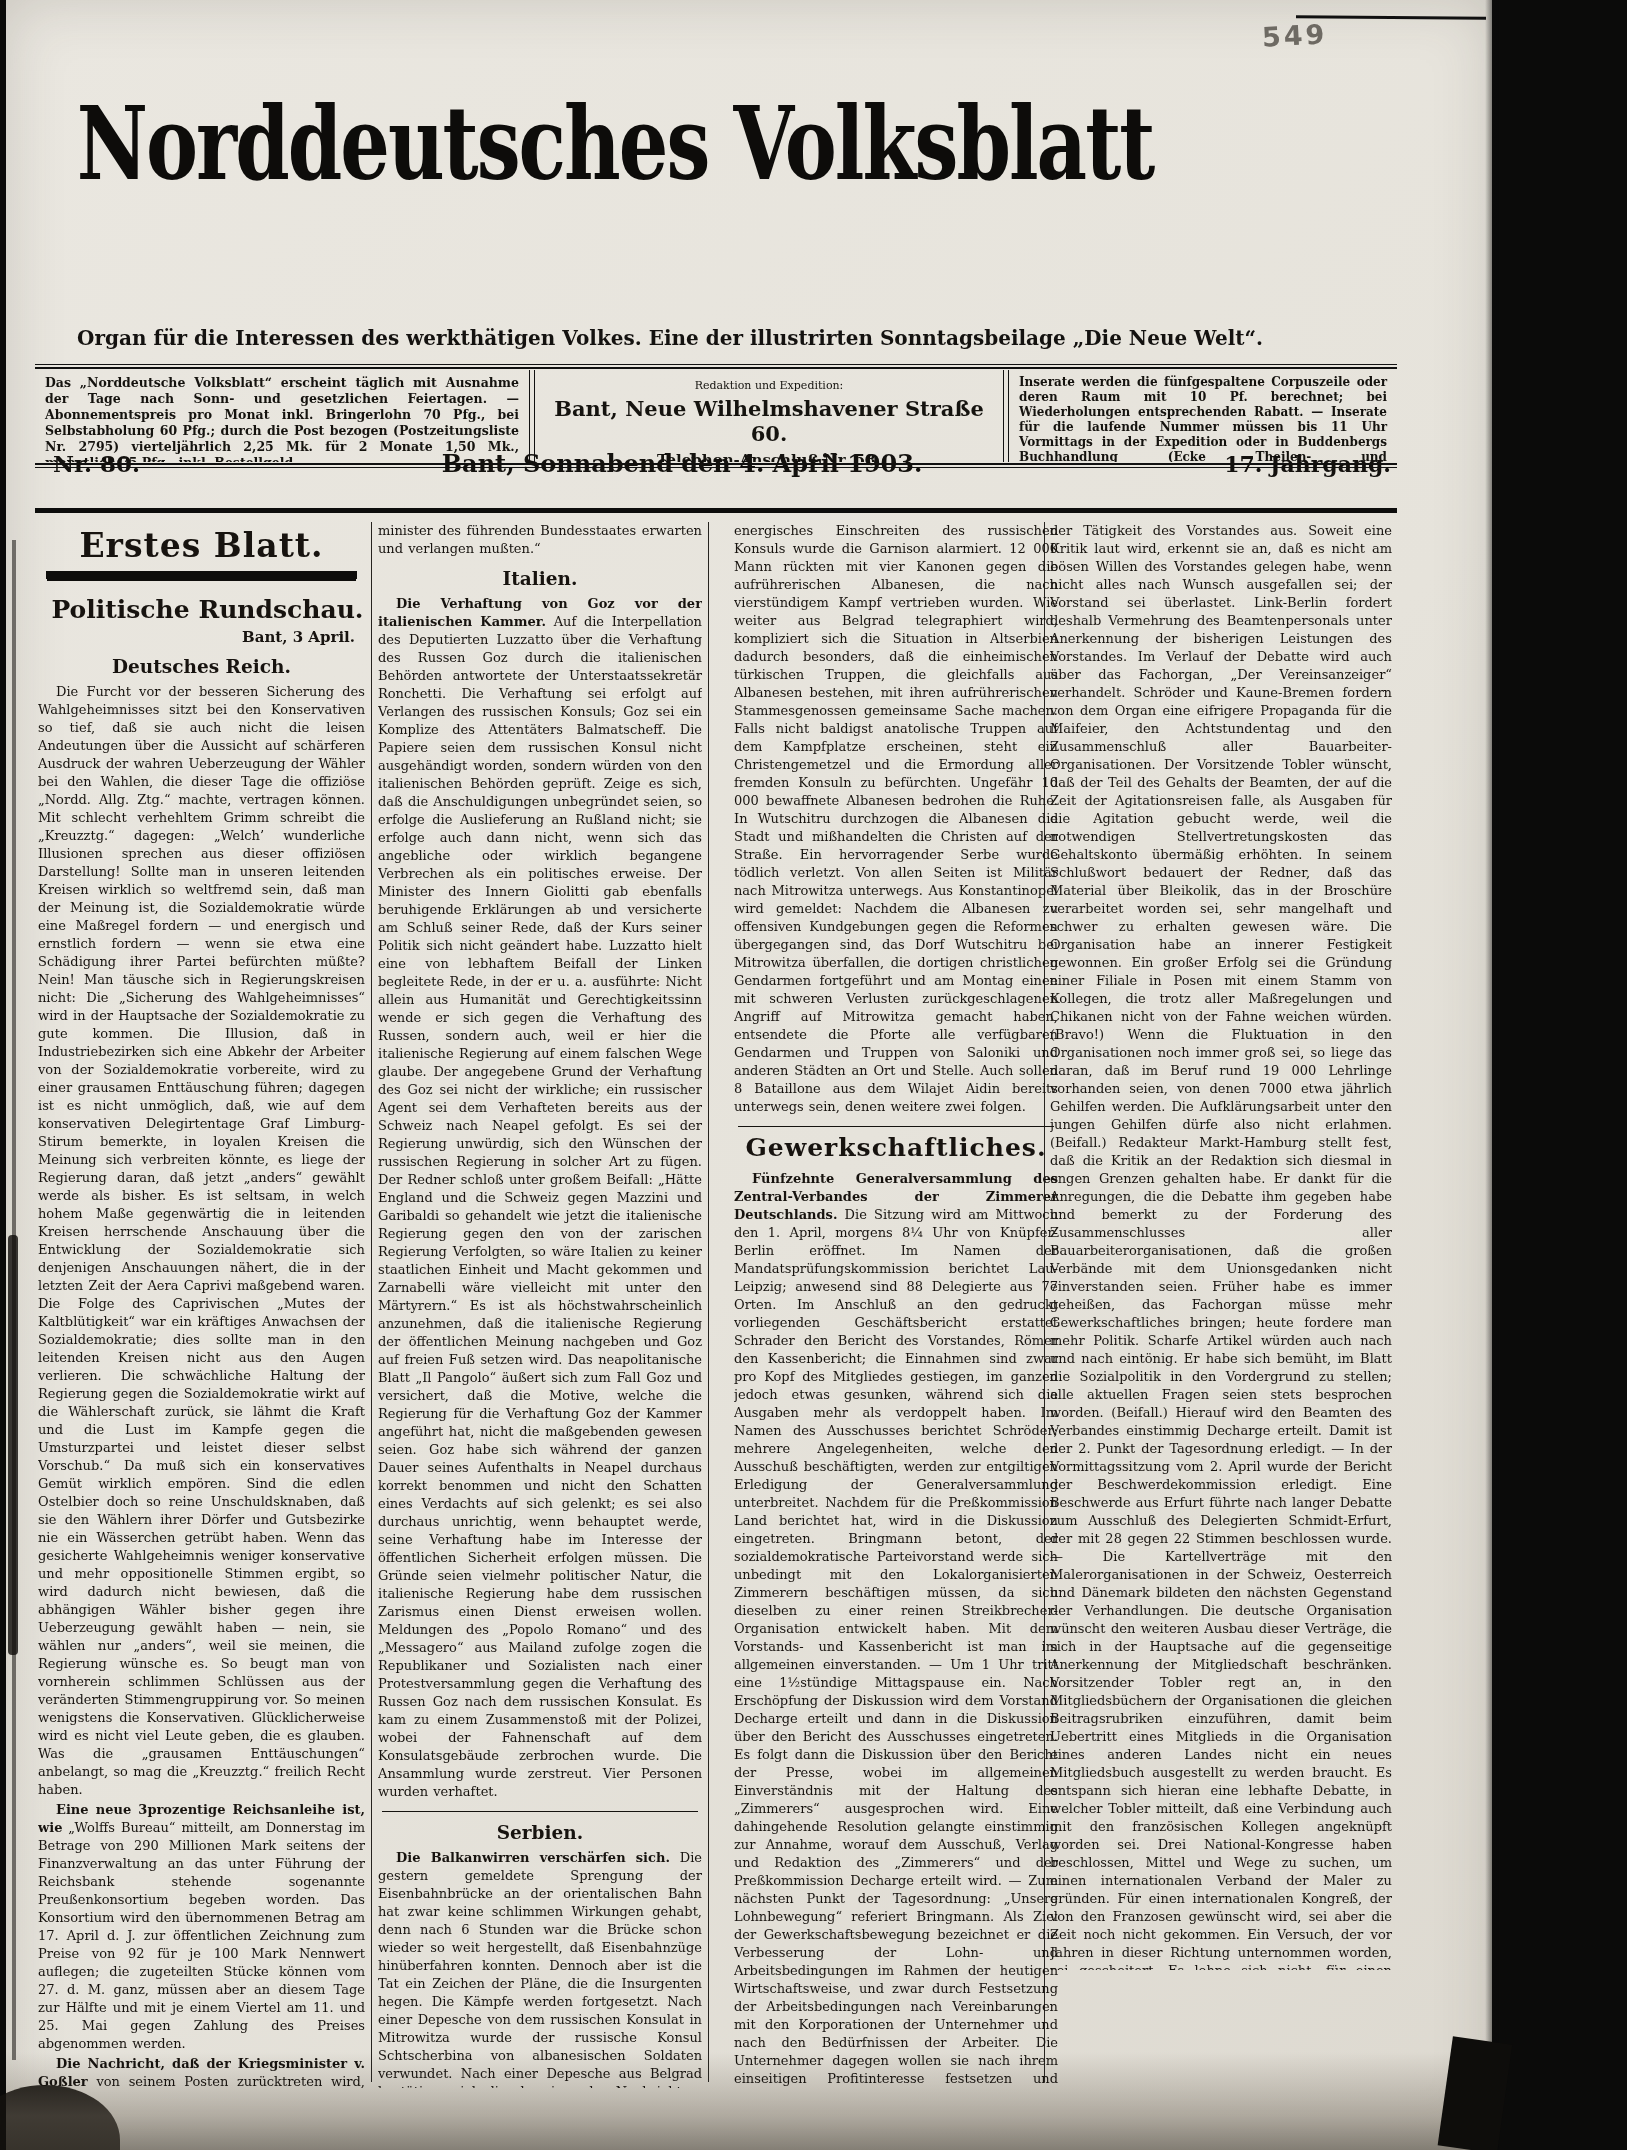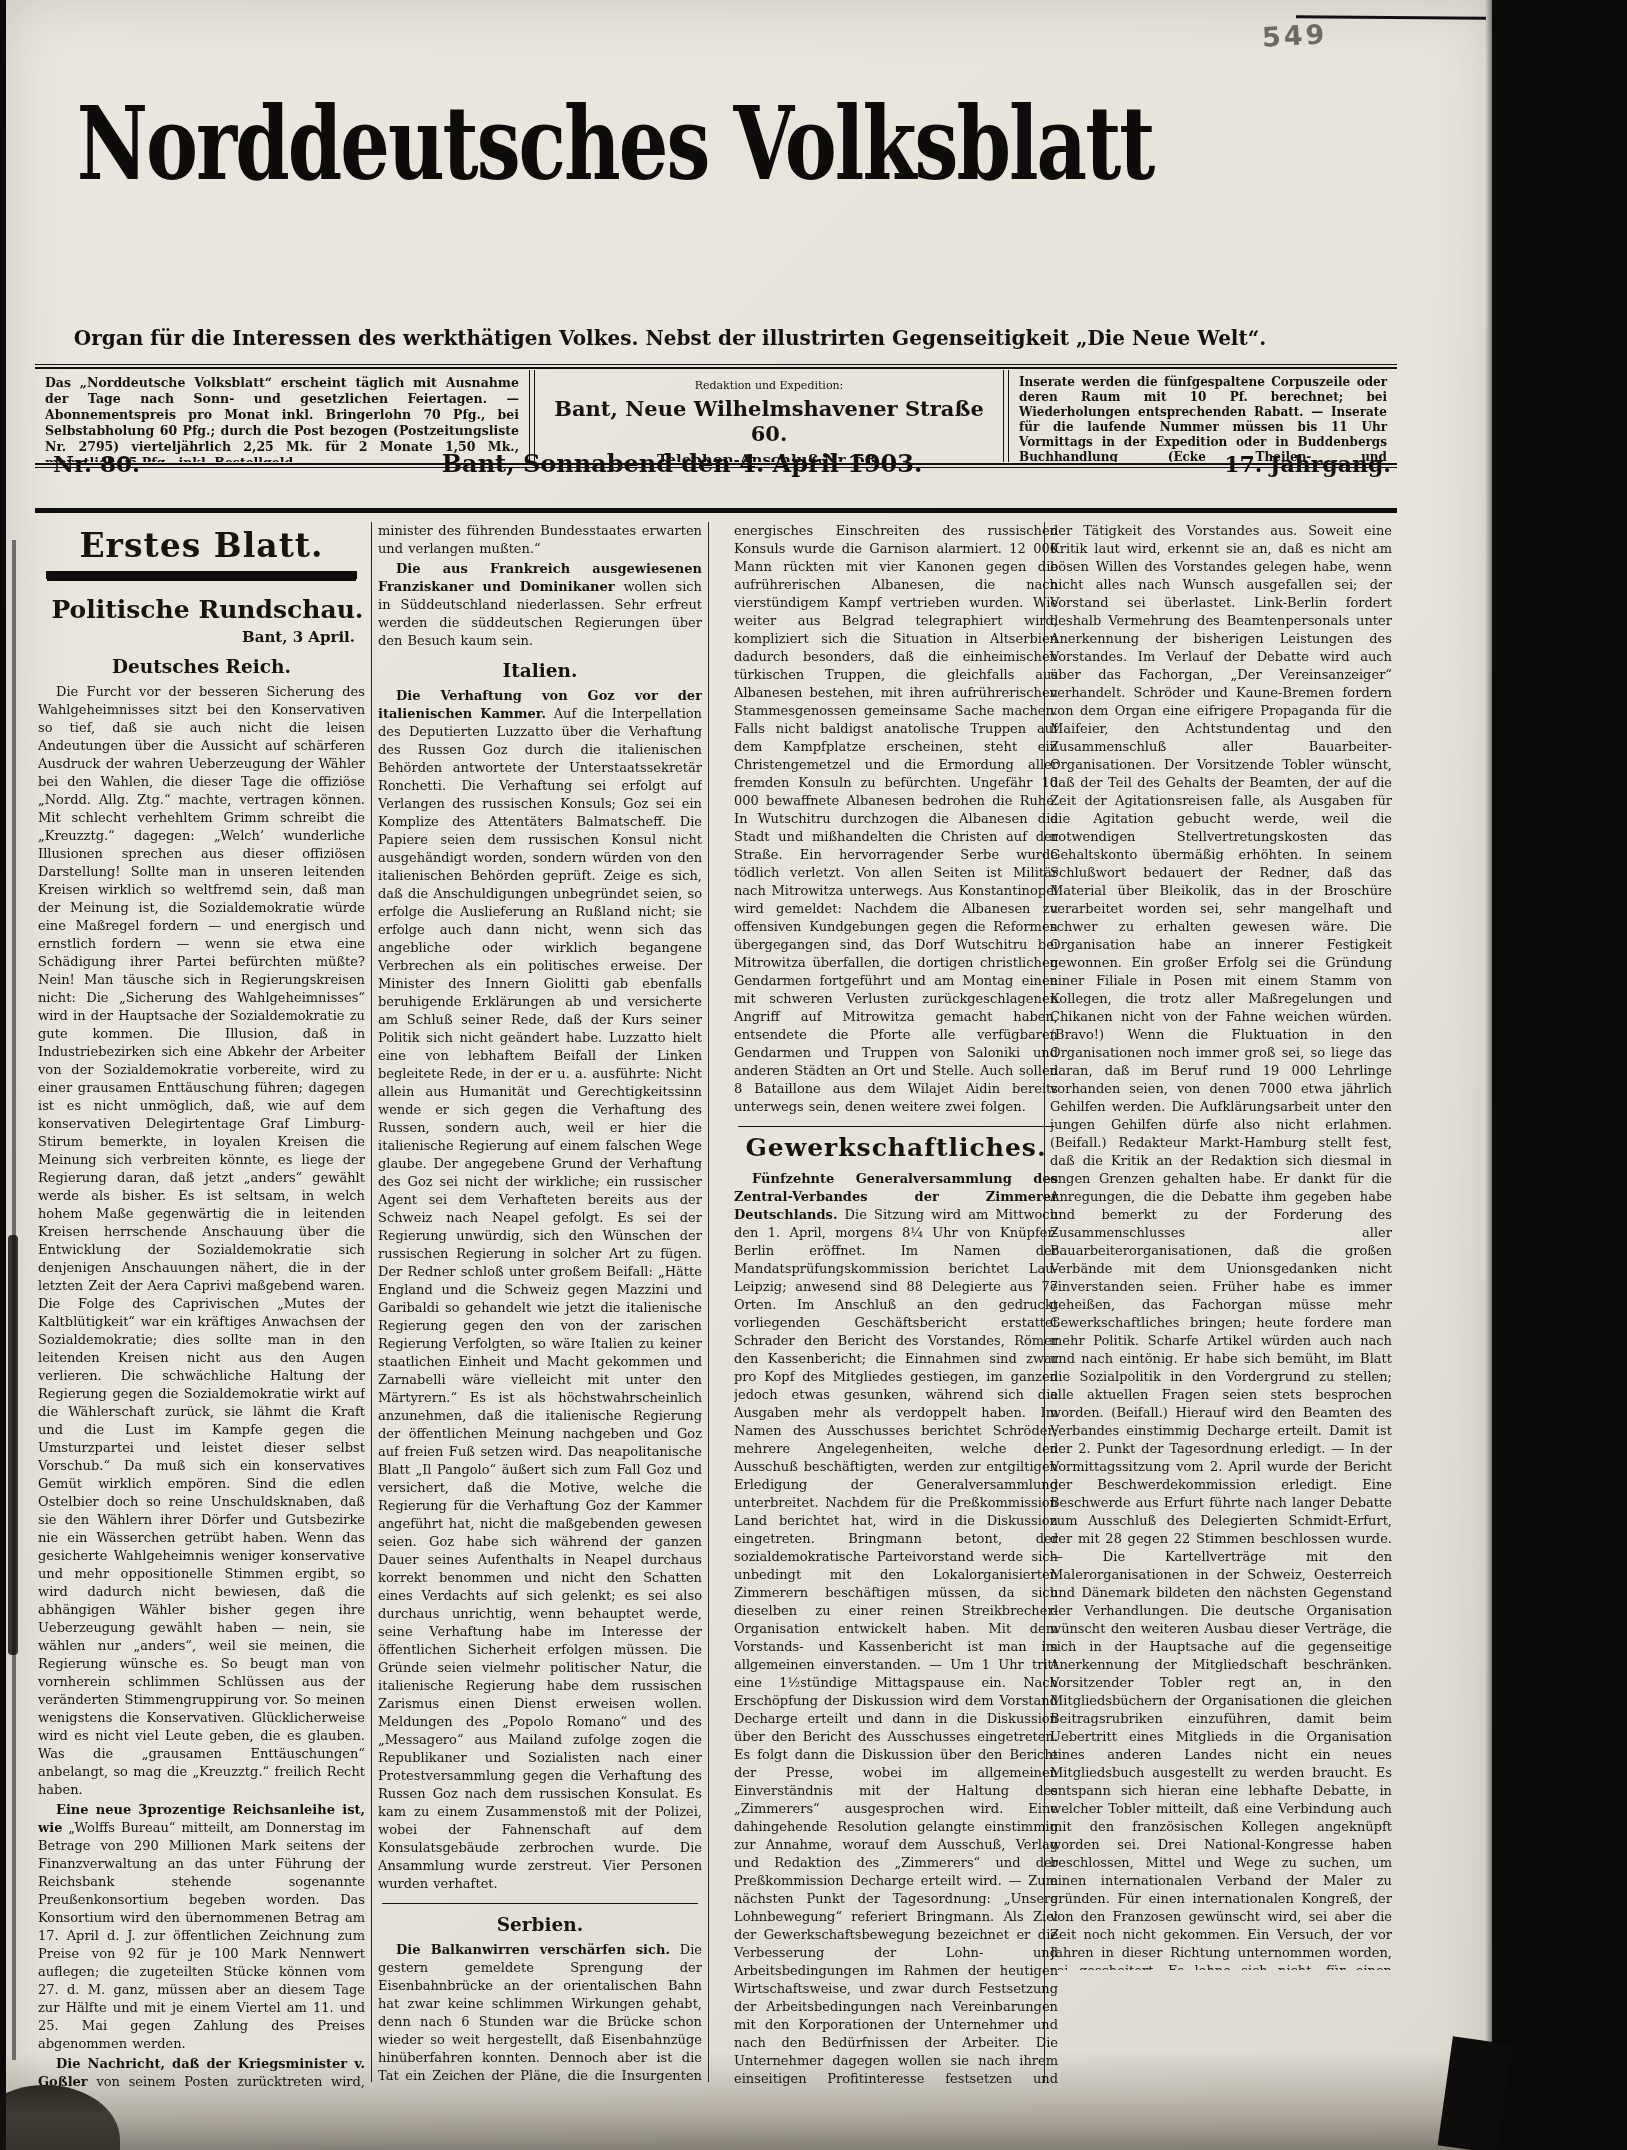--- a/index.html
+++ b/index.html
@@ -84,21 +84,21 @@
   <div id="band-right-soft"></div>
   <div id="topline"></div>
   <div id="leftmark"></div>
   <div id="leftblob"></div>
   <div id="corner-bl"></div>
   <div id="bottom-shadow"></div>
   <div id="corner-br"></div>
   <div id="handwritten">549</div>
 
   <div id="masthead">Norddeutsches Volksblatt</div>
-  <div id="subtitle">Organ für die Interessen des werkthätigen Volkes.   Nebst der illustrirten Gegenseitigkeit „Die Neue Welt“.</div>
+  <div id="subtitle">Organ für die Interessen des werkthätigen Volkes.   Eine der illustrirten Sonntagsbeilage „Die Neue Welt“.</div>
 
   <div id="rule-a1" class="hline"></div>
   <div id="rule-a2" class="hline"></div>
 
   <div id="infobar">
     <div id="ibox-left" class="ibox">Das „Norddeutsche Volksblatt“ erscheint täglich mit Ausnahme der Tage nach Sonn- und gesetzlichen Feiertagen. — Abonnementspreis pro Monat inkl. Bringerlohn 70 Pfg., bei Selbstabholung 60 Pfg.; durch die Post bezogen (Postzeitungsliste Nr. 2795) vierteljährlich 2,25 Mk. für 2 Monate 1,50 Mk., monatlich 75 Pfg., inkl. Bestellgeld.</div>
     <div class="vdivider"></div>
     <div id="ibox-center" class="ibox">
       <div class="l1">Redaktion und Expedition:</div>
       <div class="l2">Bant, Neue Wilhelmshavener Straße 60.</div>
@@ -128,21 +128,20 @@
       <div class="h-main-bar"></div>
       <div class="h-rundschau">Politische Rundschau.</div>
       <div class="date-right">Bant, 3 April.</div>
       <div class="h-sub">Deutsches Reich.</div>
       <p>Die Furcht vor der besseren Sicherung des Wahlgeheimnisses sitzt bei den Konservativen so tief, daß sie auch nicht die leisen Andeutungen über die Aussicht auf schärferen Ausdruck der wahren Ueberzeugung der Wähler bei den Wahlen, die dieser Tage die offiziöse „Nordd. Allg. Ztg.“ machte, vertragen können. Mit schlecht verhehltem Grimm schreibt die „Kreuzztg.“ dagegen: „Welch’ wunderliche Illusionen sprechen aus dieser offiziösen Darstellung! Sollte man in unseren leitenden Kreisen wirklich so weltfremd sein, daß man der Meinung ist, die Sozialdemokratie würde eine Maßregel fordern — und energisch und ernstlich fordern — wenn sie etwa eine Schädigung ihrer Partei befürchten müßte? Nein! Man täusche sich in Regierungskreisen nicht: Die „Sicherung des Wahlgeheimnisses“ wird in der Hauptsache der Sozialdemokratie zu gute kommen. Die Illusion, daß in Industriebezirken sich eine Abkehr der Arbeiter von der Sozialdemokratie vorbereite, wird zu einer grausamen Enttäuschung führen; dagegen ist es nicht unmöglich, daß, wie auf dem konservativen Delegirtentage Graf Limburg-Stirum bemerkte, in loyalen Kreisen die Meinung sich verbreiten könnte, es liege der Regierung daran, daß jetzt „anders“ gewählt werde als bisher. Es ist seltsam, in welch hohem Maße gegenwärtig die in leitenden Kreisen herrschende Anschauung über die Entwicklung der Sozialdemokratie sich denjenigen Anschauungen nähert, die in der letzten Zeit der Aera Caprivi maßgebend waren. Die Folge des Caprivischen „Mutes der Kaltblütigkeit“ war ein kräftiges Anwachsen der Sozialdemokratie; dies sollte man in den leitenden Kreisen nicht aus den Augen verlieren. Die schwächliche Haltung der Regierung gegen die Sozialdemokratie wirkt auf die Wählerschaft zurück, sie lähmt die Kraft und die Lust im Kampfe gegen die Umsturzpartei und leistet dieser selbst Vorschub.“ Da muß sich ein konservatives Gemüt wirklich empören. Sind die edlen Ostelbier doch so reine Unschuldsknaben, daß sie den Wählern ihrer Dörfer und Gutsbezirke nie ein Wässerchen getrübt haben. Wenn das gesicherte Wahlgeheimnis weniger konservative und mehr oppositionelle Stimmen ergibt, so wird dadurch nicht bewiesen, daß die abhängigen Wähler bisher gegen ihre Ueberzeugung gewählt haben — nein, sie wählen nur „anders“, weil sie meinen, die Regierung wünsche es. So beugt man von vornherein schlimmen Schlüssen aus der veränderten Stimmengruppirung vor. So meinen wenigstens die Konservativen. Glücklicherweise wird es nicht viel Leute geben, die es glauben. Was die „grausamen Enttäuschungen“ anbelangt, so mag die „Kreuzztg.“ freilich Recht haben.</p>
       <p><b class="lead">Eine neue 3prozentige Reichsanleihe ist, wie</b> „Wolffs Bureau“ mitteilt, am Donnerstag im Betrage von 290 Millionen Mark seitens der Finanzverwaltung an das unter Führung der Reichsbank stehende sogenannte Preußenkonsortium begeben worden. Das Konsortium wird den übernommenen Betrag am 17. April d. J. zur öffentlichen Zeichnung zum Preise von 92 für je 100 Mark Nennwert auflegen; die zugeteilten Stücke können vom 27. d. M. ganz, müssen aber an diesem Tage zur Hälfte und mit je einem Viertel am 11. und 25. Mai gegen Zahlung des Preises abgenommen werden.</p>
       <p><b class="lead">Die Nachricht, daß der Kriegsminister v. Goßler</b> von seinem Posten zurücktreten wird, wird der „Schles. Ztg.“ aus Berlin bestätigt. Der Wechsel dürfte sich bereits in nächster Zeit vollziehen. Das konservative Blatt widmet dem Minister folgende Liebenswürdigkeiten: „Die Armee wird den jetzigen Kriegsminister ohne großes Bedauern scheiden sehen. Er hat verschiedentlich bei der Vertretung militärischer Forderungen im Parlament eine wenig glückliche Hand bewiesen und ist vor allem den im Reichstage gegen das Offiziercorps und andere militärische Institutionen erhobenen Angriffen nicht mit dem Geschick und der Entschiedenheit entgegengetreten, welche alle nationalen Kreise von dem Kriegs-</p>
     </div>
   <div id="col-1" class="col">
       <p class="cont">minister des führenden Bundesstaates erwarten und verlangen mußten.“</p>
-      <p><b class="lead">Die aus Frankreich ausgewiesenen Franziskaner und Dominikaner</b> wollen sich in Süddeutschland niederlassen. Sehr erfreut werden die süddeutschen Regierungen über den Besuch kaum sein.</p>
       <div class="h-sub">Italien.</div>
       <p><b class="lead">Die Verhaftung von Goz vor der italienischen Kammer.</b> Auf die Interpellation des Deputierten Luzzatto über die Verhaftung des Russen Goz durch die italienischen Behörden antwortete der Unterstaatssekretär Ronchetti. Die Verhaftung sei erfolgt auf Verlangen des russischen Konsuls; Goz sei ein Komplize des Attentäters Balmatscheff. Die Papiere seien dem russischen Konsul nicht ausgehändigt worden, sondern würden von den italienischen Behörden geprüft. Zeige es sich, daß die Anschuldigungen unbegründet seien, so erfolge die Auslieferung an Rußland nicht; sie erfolge auch dann nicht, wenn sich das angebliche oder wirklich begangene Verbrechen als ein politisches erweise. Der Minister des Innern Giolitti gab ebenfalls beruhigende Erklärungen ab und versicherte am Schluß seiner Rede, daß der Kurs seiner Politik sich nicht geändert habe. Luzzatto hielt eine von lebhaftem Beifall der Linken begleitete Rede, in der er u. a. ausführte: Nicht allein aus Humanität und Gerechtigkeitssinn wende er sich gegen die Verhaftung des Russen, sondern auch, weil er hier die italienische Regierung auf einem falschen Wege glaube. Der angegebene Grund der Verhaftung des Goz sei nicht der wirkliche; ein russischer Agent sei dem Verhafteten bereits aus der Schweiz nach Neapel gefolgt. Es sei der Regierung unwürdig, sich den Wünschen der russischen Regierung in solcher Art zu fügen. Der Redner schloß unter großem Beifall: „Hätte England und die Schweiz gegen Mazzini und Garibaldi so gehandelt wie jetzt die italienische Regierung gegen den von der zarischen Regierung Verfolgten, so wäre Italien zu keiner staatlichen Einheit und Macht gekommen und Zarnabelli wäre vielleicht mit unter den Märtyrern.“ Es ist als höchstwahrscheinlich anzunehmen, daß die italienische Regierung der öffentlichen Meinung nachgeben und Goz auf freien Fuß setzen wird. Das neapolitanische Blatt „Il Pangolo“ äußert sich zum Fall Goz und versichert, daß die Motive, welche die Regierung für die Verhaftung Goz der Kammer angeführt hat, nicht die maßgebenden gewesen seien. Goz habe sich während der ganzen Dauer seines Aufenthalts in Neapel durchaus korrekt benommen und nicht den Schatten eines Verdachts auf sich gelenkt; es sei also durchaus unrichtig, wenn behauptet werde, seine Verhaftung habe im Interesse der öffentlichen Sicherheit erfolgen müssen. Die Gründe seien vielmehr politischer Natur, die italienische Regierung habe dem russischen Zarismus einen Dienst erweisen wollen. Meldungen des „Popolo Romano“ und des „Messagero“ aus Mailand zufolge zogen die Republikaner und Sozialisten nach einer Protestversammlung gegen die Verhaftung des Russen Goz nach dem russischen Konsulat. Es kam zu einem Zusammenstoß mit der Polizei, wobei der Fahnenschaft auf dem Konsulatsgebäude zerbrochen wurde. Die Ansammlung wurde zerstreut. Vier Personen wurden verhaftet.</p>
       <div class="rule-above"></div>
       <div class="h-sub">Serbien.</div>
       <p><b class="lead">Die Balkanwirren verschärfen sich.</b> Die gestern gemeldete Sprengung der Eisenbahnbrücke an der orientalischen Bahn hat zwar keine schlimmen Wirkungen gehabt, denn nach 6 Stunden war die Brücke schon wieder so weit hergestellt, daß Eisenbahnzüge hinüberfahren konnten. Dennoch aber ist die Tat ein Zeichen der Pläne, die die Insurgenten hegen. Die Kämpfe werden fortgesetzt. Nach einer Depesche von dem russischen Konsulat in Mitrowitza wurde der russische Konsul Schtscherbina von albanesischen Soldaten verwundet. Nach einer Depesche aus Belgrad bestätigen sich die alarmierenden Nachrichten, die schon seit einigen Tagen aus Altserbien einlaufen, in vollem Umfange. Die Albanesen befinden sich in hellem Aufruhr. 5000 überfielen die Ortschaft Wutschitru und brachten 11 christliche Gendarmen nach Pritschtina, während sie Wutschitru belagert hielten. Gleichzeitig überfielen 8000 Albanesen Mitrowitza, belagerten die Stadt und begannen sie zu beschießen. Auf</p>
     </div>
   <div id="col-2" class="col">
       <p class="cont">energisches Einschreiten des russischen Konsuls wurde die Garnison alarmiert. 12 000 Mann rückten mit vier Kanonen gegen die aufrührerischen Albanesen, die nach vierstündigem Kampf vertrieben wurden. Wie weiter aus Belgrad telegraphiert wird, kompliziert sich die Situation in Altserbien dadurch besonders, daß die einheimischen türkischen Truppen, die gleichfalls aus Albanesen bestehen, mit ihren aufrührerischen Stammesgenossen gemeinsame Sache machen. Falls nicht baldigst anatolische Truppen auf dem Kampfplatze erscheinen, steht ein Christengemetzel und die Ermordung aller fremden Konsuln zu befürchten. Ungefähr 10 000 bewaffnete Albanesen bedrohen die Ruhe. In Wutschitru durchzogen die Albanesen die Stadt und mißhandelten die Christen auf der Straße. Ein hervorragender Serbe wurde tödlich verletzt. Von allen Seiten ist Militär nach Mitrowitza unterwegs. Aus Konstantinopel wird gemeldet: Nachdem die Albanesen zu offensiven Kundgebungen gegen die Reformen übergegangen sind, das Dorf Wutschitru bei Mitrowitza überfallen, die dortigen christlichen Gendarmen fortgeführt und am Montag einen mit schweren Verlusten zurückgeschlagenen Angriff auf Mitrowitza gemacht haben, entsendete die Pforte alle verfügbaren Gendarmen und Truppen von Saloniki und anderen Städten an Ort und Stelle. Auch sollen 8 Bataillone aus dem Wilajet Aidin bereits unterwegs sein, denen weitere zwei folgen.</p>
       <div class="rule-above"></div>
       <div class="h-section">Gewerkschaftliches.</div>

